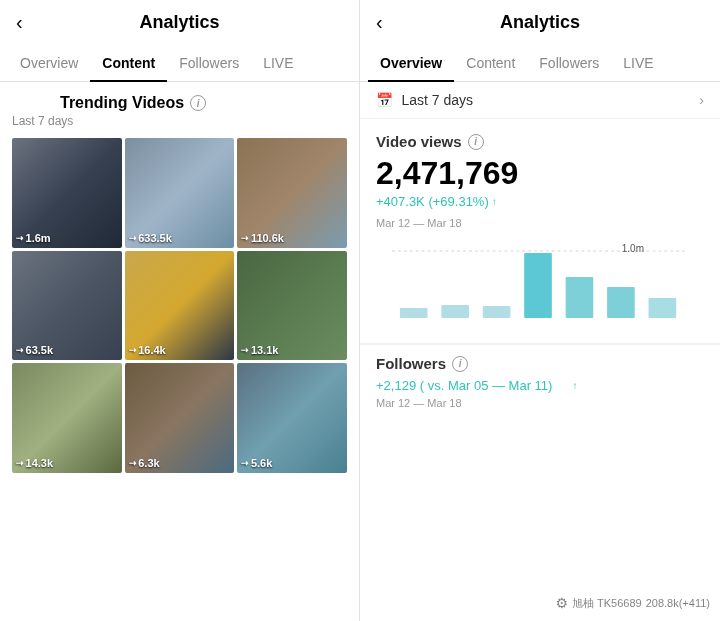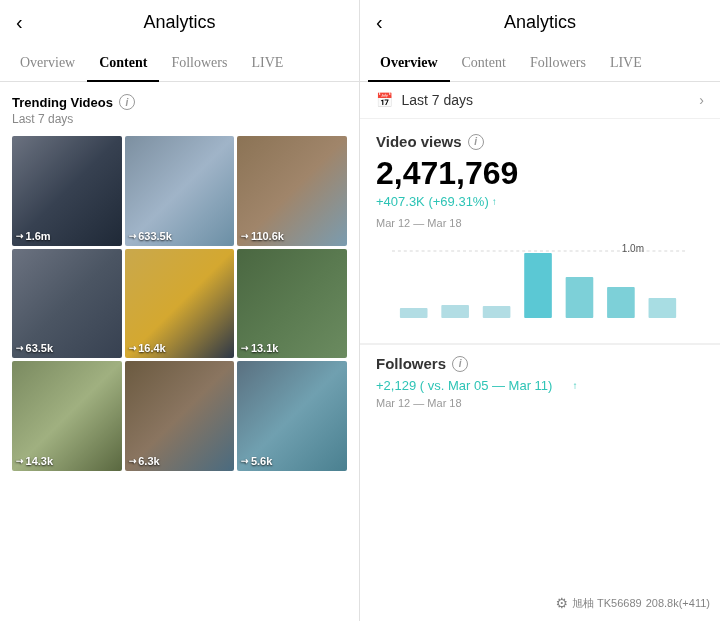--- a/index.html
+++ b/index.html
@@ -42,38 +42,37 @@
     }
     .header-back {
       position: absolute;
       left: 16px;
       font-size: 20px;
       color: #000;
       cursor: pointer;
     }
     .header-title {
       font-size: 18px;
-      font-weight: 400;
+      font-weight: 700;
       color: #000;
     }
 
     
     .tabs {
       display: flex;
       border-bottom: 1px solid #e0e0e0;
       padding: 0 8px;
     }
     .tab {
       padding: 10px 12px;
       font-size: 14px;
       color: #888;
       cursor: pointer;
       position: relative;
       white-space: nowrap;
-      font-family: Liberation Serif, serif;
     }
     .tab.active {
       color: #000;
       font-weight: 600;
     }
     .tab.active::after {
       content: '';
       position: absolute;
       bottom: -1px;
       left: 0;
@@ -88,23 +87,24 @@
       overflow: hidden;
       padding: 12px;
     }
     .section-title-row {
       display: flex;
       align-items: center;
       gap: 6px;
       margin-bottom: 2px;
     }
     .section-title {
-      font-size: 13px;
+      font-size: 16px;
       font-weight: 700;
       color: #000;
+      margin-left: 48px;
     }
     .info-icon {
       width: 16px;
       height: 16px;
       border-radius: 50%;
       border: 1.5px solid #999;
       display: flex;
       align-items: center;
       justify-content: center;
       font-size: 10px;

